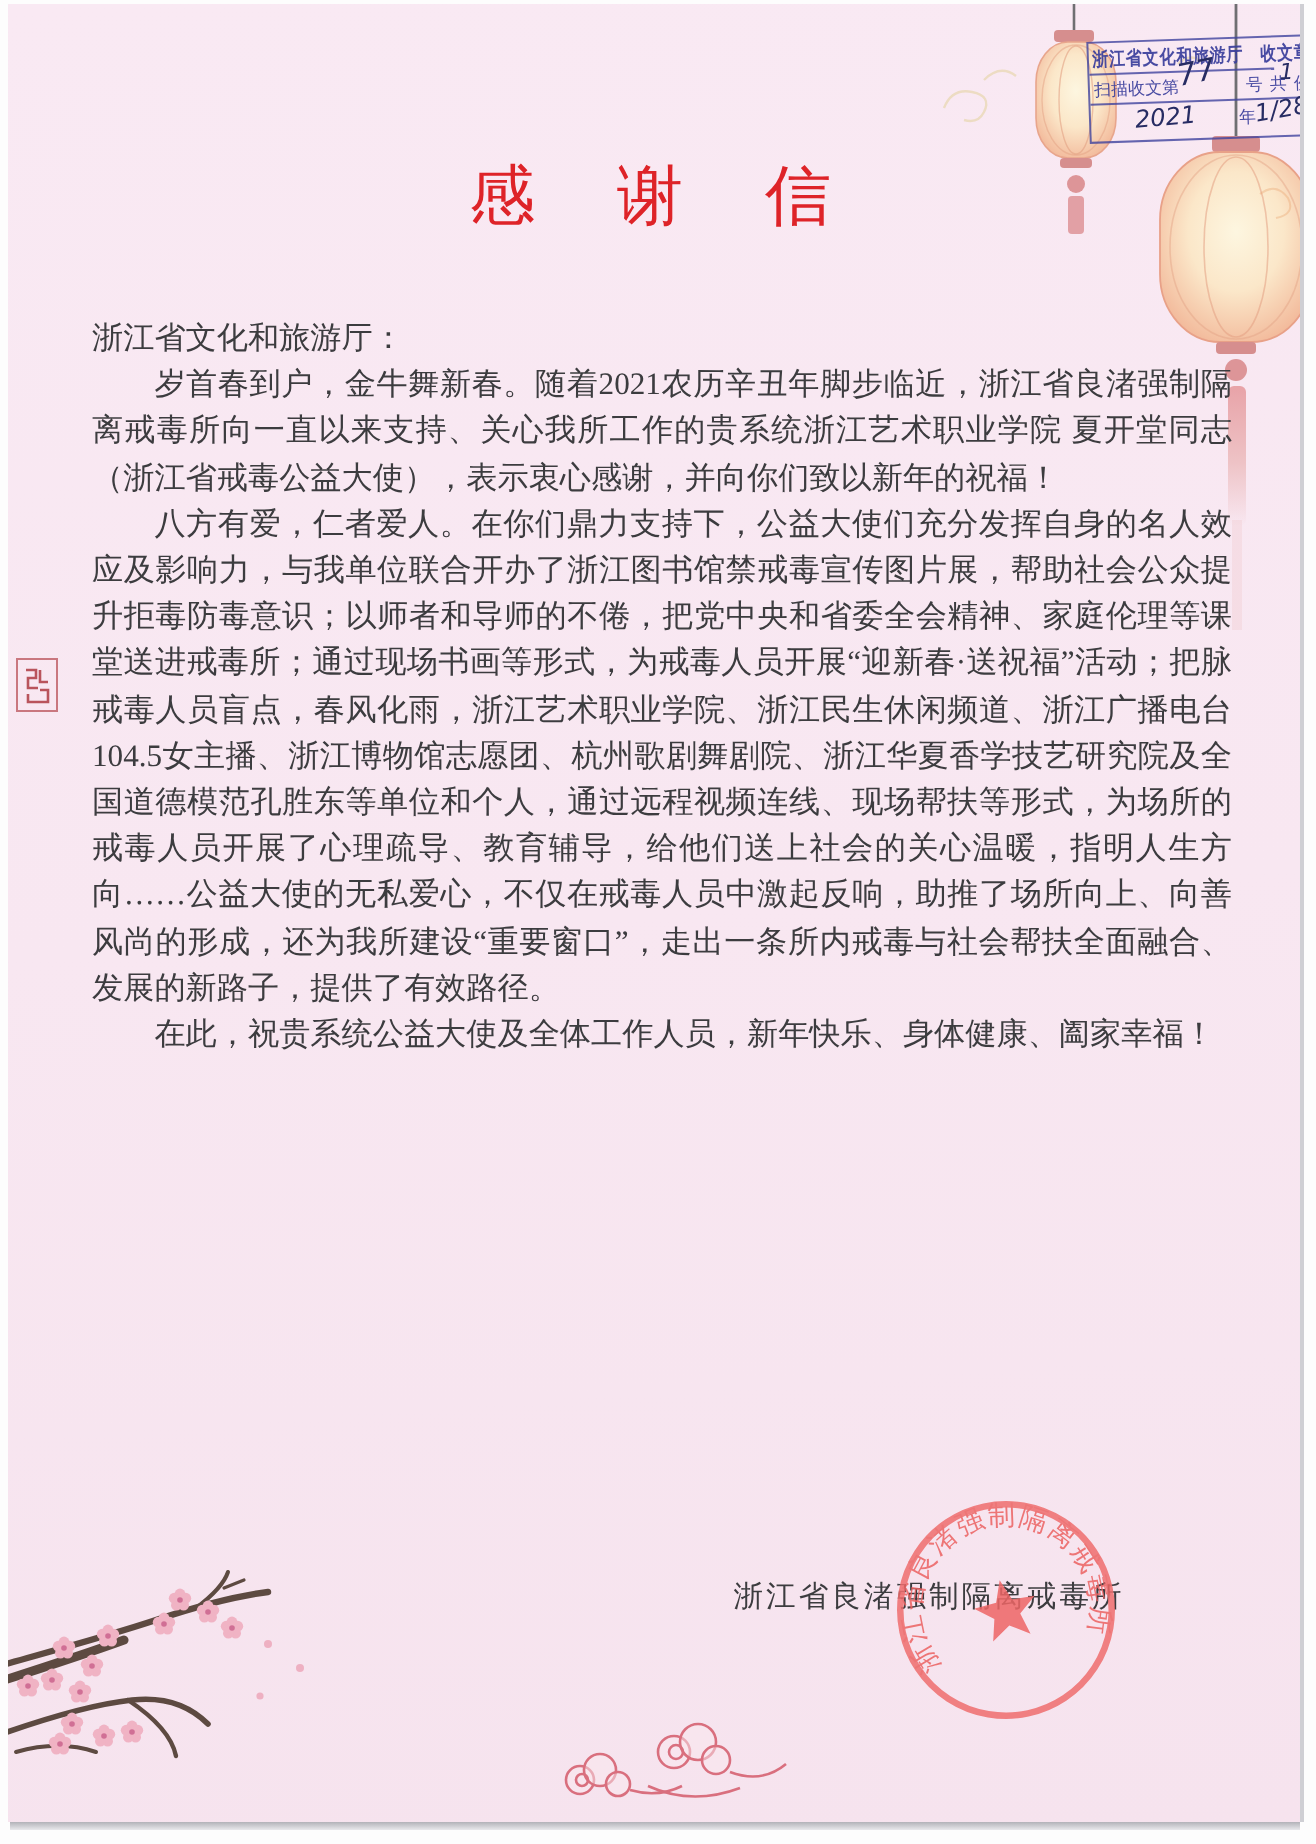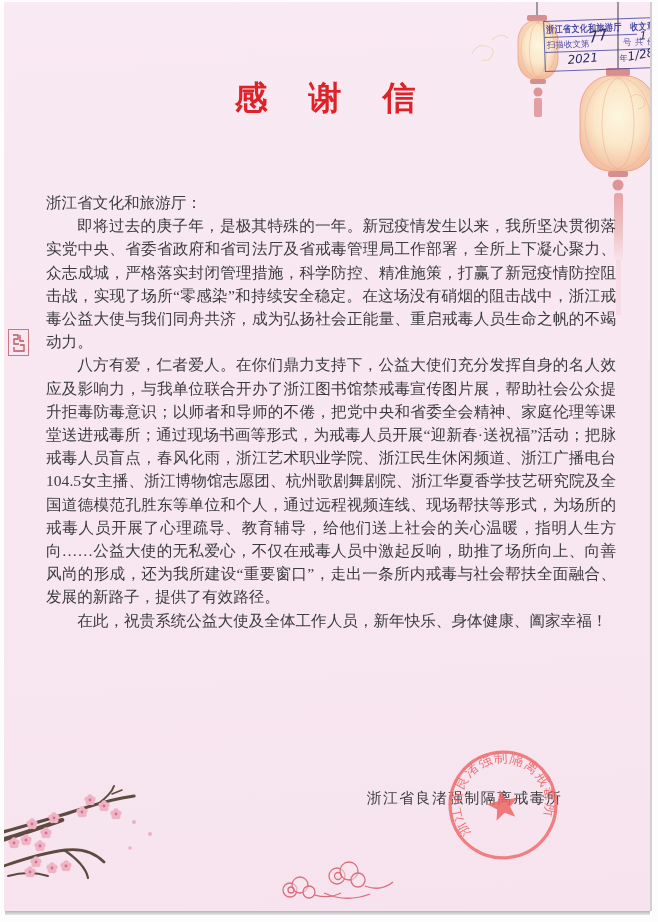--- a/index.html
+++ b/index.html
@@ -4,25 +4,25 @@
 <style>
   * { margin:0; padding:0; box-sizing:border-box; }
   html,body { width:658px; height:922px; background:#fff; }
   .scan { position:relative; width:658px; height:922px; background:#fdfdfd; overflow:hidden;
           font-family:"Liberation Serif","DejaVu Serif",serif; }
   .sheet { position:absolute; left:4px; top:2px; width:646px; height:909px;
            background:linear-gradient(176deg,#f9e9f3 0%,#f8e7f1 50%,#f6e3ee 100%); overflow:hidden; }
   .decor { position:absolute; left:0; top:0; width:646px; height:909px; }
 
   .title { position:absolute; left:0; right:0; top:74px; text-align:center;
-           font-size:33px; font-weight:bold; color:#de2328; letter-spacing:4px; }
+           font-size:33px; font-weight:normal; color:#de2328; letter-spacing:4px; }
 
   .letter-body { position:absolute; left:42px; top:156px; width:570px;
                  font-size:15.6px; line-height:23.2px; color:#3c3c3f;
-                 text-align:justify;margin-top:33px; }
+                 text-align:justify; }
   .letter-body p { margin:0; text-indent:2em; }
   .letter-body p.salutation { text-indent:0; }
 
   .signature { position:absolute; left:358px; top:787px; width:205px; text-align:center; color:#3c3c3f; }
   .sig-org  { font-size:14.8px; letter-spacing:1.5px; }
   .sig-date { font-size:14px; margin-top:7px; letter-spacing:0.5px; }
 
   .seal { position:absolute; left:438px; top:742px; width:122px; height:122px;
           transform:rotate(-12deg); opacity:0.85; }
 
@@ -174,21 +174,21 @@
       <span class="hw hw-no">77</span>
       <span class="hw hw-copies">1</span>
       <span class="hw hw-year">2021</span>
       <span class="hw hw-md">1/28</span>
     </div>
 
     <div class="title">感　谢　信</div>
 
     <div class="letter-body">
       <p class="salutation">浙江省文化和旅游厅：</p>
-      <p>即将过去的庚子年，是极其特殊的一年。新冠疫情发生以来，我所坚决贯彻落实党中央、省委省政府和省司法厅及省戒毒管理局工作部署，全所上下凝心聚力、众志成城，严格落实封闭管理措施，科学防控、精准施策，打赢了新冠疫情防控阻击战，实现了场所“零感染”和持续安全稳定。在这场没有硝烟的阻击战中，浙江戒毒公益大使与我们同舟共济，成为弘扬社会正能量、重启戒毒人员生命之帆的不竭动力。</p>
+      <p>岁首春到户，金牛舞新春。随着2021农历辛丑年脚步临近，浙江省良渚强制隔离戒毒所向一直以来支持、关心我所工作的贵系统浙江艺术职业学院 夏开堂同志（浙江省戒毒公益大使），表示衷心感谢，并向你们致以新年的祝福！</p>
       <p>八方有爱，仁者爱人。在你们鼎力支持下，公益大使们充分发挥自身的名人效应及影响力，与我单位联合开办了浙江图书馆禁戒毒宣传图片展，帮助社会公众提升拒毒防毒意识；以师者和导师的不倦，把党中央和省委全会精神、家庭伦理等课堂送进戒毒所；通过现场书画等形式，为戒毒人员开展“迎新春·送祝福”活动；把脉戒毒人员盲点，春风化雨，浙江艺术职业学院、浙江民生休闲频道、浙江广播电台104.5女主播、浙江博物馆志愿团、杭州歌剧舞剧院、浙江华夏香学技艺研究院及全国道德模范孔胜东等单位和个人，通过远程视频连线、现场帮扶等形式，为场所的戒毒人员开展了心理疏导、教育辅导，给他们送上社会的关心温暖，指明人生方向……公益大使的无私爱心，不仅在戒毒人员中激起反响，助推了场所向上、向善风尚的形成，还为我所建设“重要窗口”，走出一条所内戒毒与社会帮扶全面融合、发展的新路子，提供了有效路径。</p>
       <p>在此，祝贵系统公益大使及全体工作人员，新年快乐、身体健康、阖家幸福！</p>
     </div>
 
     <div class="signature">
       <div class="sig-org">浙江省良渚强制隔离戒毒所</div>
     </div>
 
     <svg class="seal" viewBox="0 0 120 120">
       <defs>

